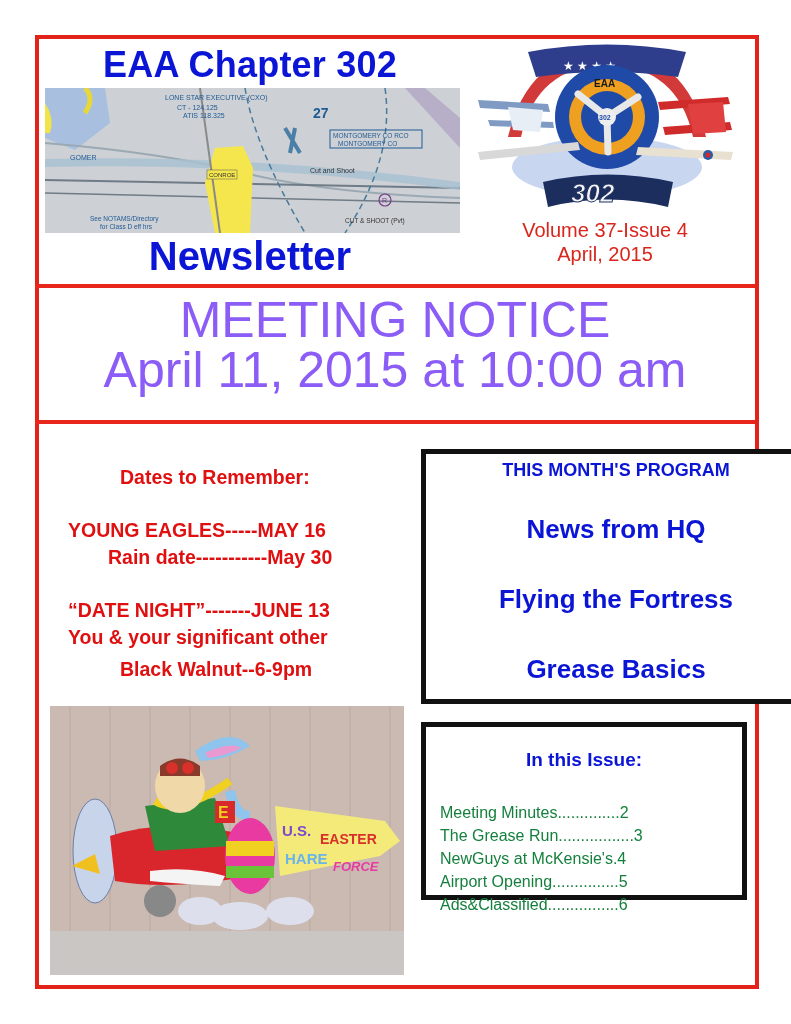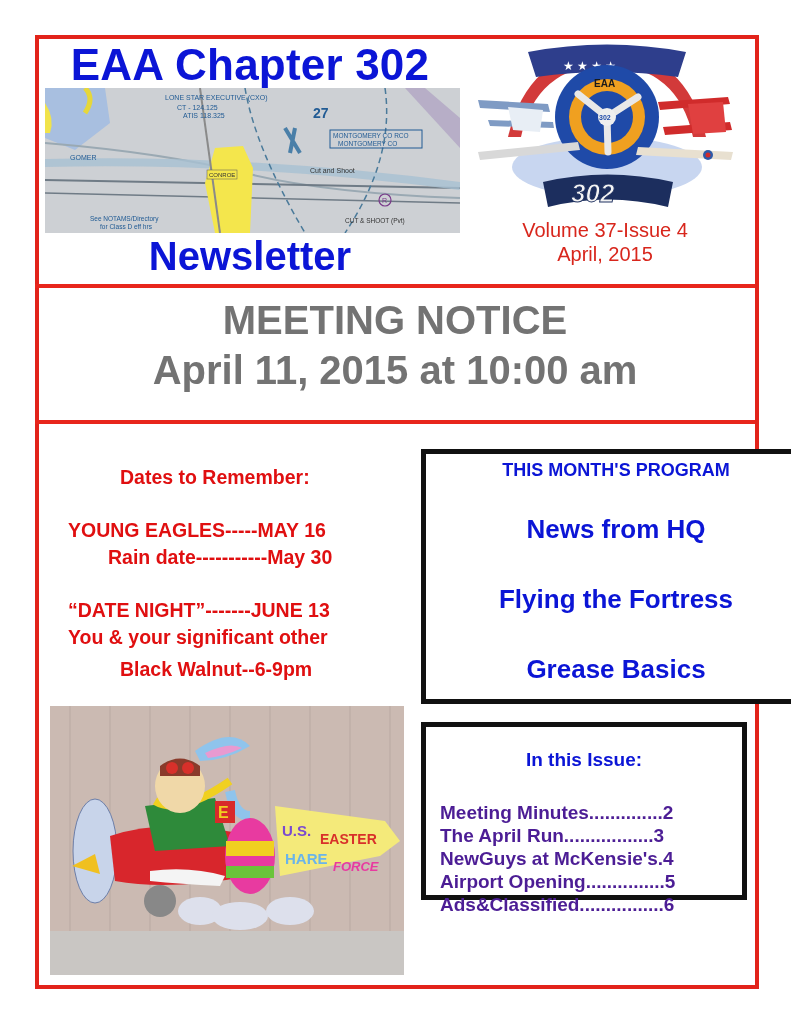--- a/index.html
+++ b/index.html
@@ -1,32 +1,32 @@
 <!DOCTYPE html>
 <html><head>
 <meta charset="utf-8">
 <style>
   html, body { margin:0; padding:0; background:#ffffff; }
   body { width:791px; height:1024px; position:relative; overflow:hidden; font-family:"Liberation Sans", sans-serif; }
   .frame { position:absolute; left:35px; top:35px; width:716px; height:946px; border:4px solid #e2231a; }
   .divider { position:absolute; left:35px; width:720px; height:4px; background:#e8261c; }
   .abs { position:absolute; }
-  .title-top { left:40px; top:42px; width:420px; text-align:center; font-weight:bold; font-size:44px; color:#0b15d6; letter-spacing:0.2px; line-height:46px; }
+  .title-top { left:40px; top:42px; width:420px; text-align:center; font-weight:bold; font-size:36px; color:#0b15d6; letter-spacing:0.2px; line-height:46px; }
   .title-bottom { left:40px; top:232px; width:420px; text-align:center; font-weight:bold; font-size:40px; color:#0b15d6; line-height:48px; }
   .map { left:45px; top:88px; width:415px; height:145px; background:#0f766e; overflow:hidden; }
   .logo { left:468px; top:42px; width:278px; height:172px; overflow:hidden; }
   .volume { left:470px; top:218px; width:270px; text-align:center; color:#d8261c; font-size:20px; line-height:24px; }
-  .meeting { left:39px; top:295px; width:712px; text-align:center; color:#737373; font-weight:bold; font-size:40px; line-height:50px; }
+  .meeting { left:39px; top:295px; width:712px; text-align:center; color:#8b5cf6; font-weight:normal; font-size:50px; line-height:50px; }
   .dates { left:50px; top:466px; width:360px; color:#e00f10; font-weight:bold; font-size:19.5px; }
   .dates .row { position:absolute; white-space:nowrap; }
   .box { position:absolute; border:5px solid #111; background:#fff; box-sizing:border-box; }
   .prog-head { color:#0b15d6; font-weight:bold; font-size:18px; text-align:center; }
   .prog-item { color:#0b15d6; font-weight:bold; font-size:26px; text-align:center; position:absolute; left:0; width:100%; }
   .toc-head { color:#0b15d6; font-weight:bold; font-size:19px; text-align:center; position:absolute; left:0; width:100%; }
-  .toc-item { position:absolute; left:14px; color:#4c1d95; font-weight:bold; font-size:19px; white-space:nowrap; line-height:23px; }
+  .toc-item { position:absolute; left:14px; color:#15803d; font-weight:normal; font-size:16px; white-space:nowrap; line-height:23px; }
   .photo { left:50px; top:706px; width:354px; height:269px; overflow:hidden; background:#cbbcb5; }
 </style>
 </head>
 <body>
 
 <div class="frame"></div>
 <div class="divider" style="top:284px;"></div>
 <div class="divider" style="top:420px;"></div>
 
 <div class="abs title-top">EAA Chapter 302</div>
@@ -118,21 +118,21 @@
 <div class="box" style="left:421px; top:449px; width:390px; height:255px;">
   <div class="prog-head" style="margin-top:6px;">THIS MONTH'S PROGRAM</div>
   <div class="prog-item" style="top:60px;">News from HQ</div>
   <div class="prog-item" style="top:130px;">Flying the Fortress</div>
   <div class="prog-item" style="top:200px;">Grease Basics</div>
 </div>
 
 <div class="box" style="left:421px; top:722px; width:326px; height:178px;">
   <div class="toc-head" style="top:22px;">In this Issue:</div>
   <div class="toc-item" style="top:74px;">Meeting Minutes..............2</div>
-  <div class="toc-item" style="top:97px;">The April Run.................3</div>
+  <div class="toc-item" style="top:97px;">The Grease Run.................3</div>
   <div class="toc-item" style="top:120px;">NewGuys at McKensie's.4</div>
   <div class="toc-item" style="top:143px;">Airport Opening...............5</div>
   <div class="toc-item" style="top:166px;">Ads&amp;Classified................6</div>
 </div>
 
 <div class="abs photo">
   <svg width="354" height="269" viewBox="0 0 354 269">
     <rect width="354" height="225" fill="#cbbab2"></rect>
     <g stroke="#b9a9a2" stroke-width="1">
       <line x1="20" y1="0" x2="20" y2="225"></line>

